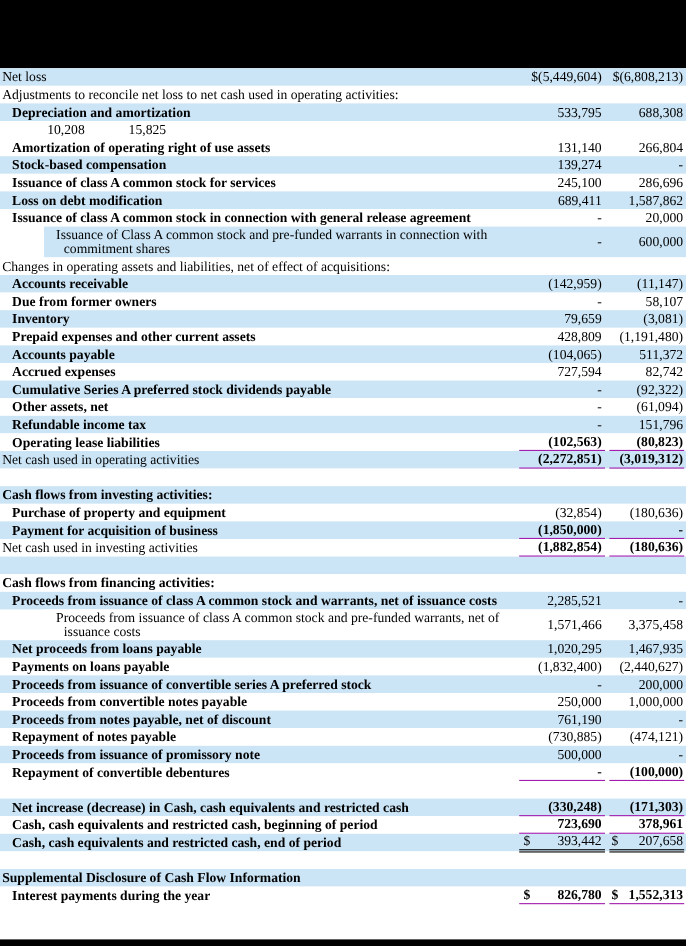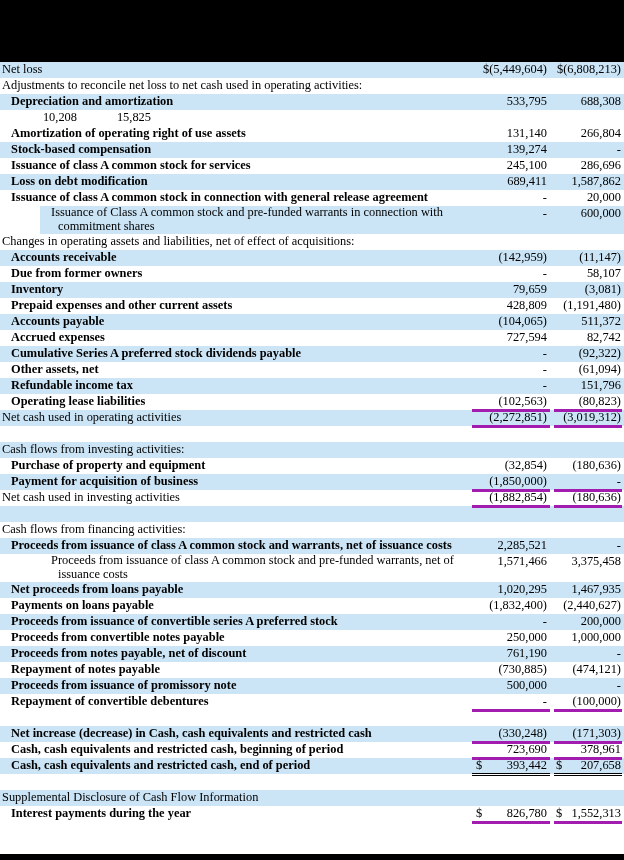--- a/index.html
+++ b/index.html
@@ -5,40 +5,40 @@
   html,body{margin:0;padding:0;}
   body{
     width:624px;height:860px;position:relative;background:#ffffff;
     font-family:"Liberation Serif", serif;font-size:12.4px;color:#000;
     overflow:hidden;
   }
   .topbar{position:absolute;top:0;left:0;width:624px;height:62px;background:#000;}
   .botbar{position:absolute;top:854px;left:0;width:624px;height:6px;background:#000;}
   .table{position:absolute;top:62px;left:0;width:624px;}
   .row{
-    display:flex;align-items:flex-start;height:16px;
+    display:flex;align-items:center;height:16px;
     padding:0 2px;box-sizing:border-box;background:#fff;
   }
   .row.shade{background:var(--shade,#cbe5f6);}
   .row.wrap{height:28px;margin-left:40px;}
   .lbl{
     flex:1 1 auto;min-width:0;overflow:hidden;white-space:nowrap;
     line-height:15px;
   }
   .item .lbl{padding-left:9px;font-weight:bold;}
-  .header .lbl{font-weight:400;}
+  .header .lbl{font-weight:700;}
   .wrap .lbl{white-space:normal;line-height:13.5px;padding-left:9px;}
   .wrap .l2{display:block;padding-left:7px;}
   .val{
     flex:0 0 78px;width:78px;display:flex;justify-content:flex-end;
     align-items:flex-end;line-height:15px;box-sizing:border-box;
     padding:0 3px 0 4px;
   }
   .val.v2{flex-basis:68px;width:68px;margin-left:4px;padding:0 1px 0 2px;}
-  .val.u-s{border-bottom:3px solid #a21caf;}
+  .val.u-s{border-bottom:1px solid #a21caf;font-weight:bold;}
   .val.u-d{border-bottom:3px double #000;}
   .usd{margin-right:auto;}
 </style>
 </head>
 <body style="--shade: #cbe5f6;">
 
 <div class="topbar"></div>
 
 <div class="table">
     <div class="row flush shade">

